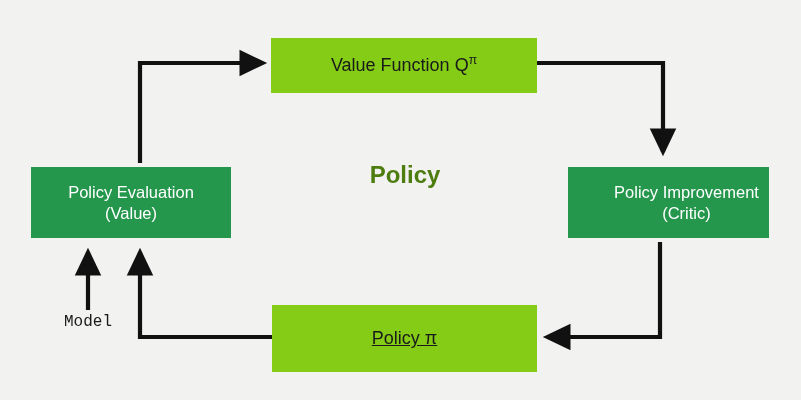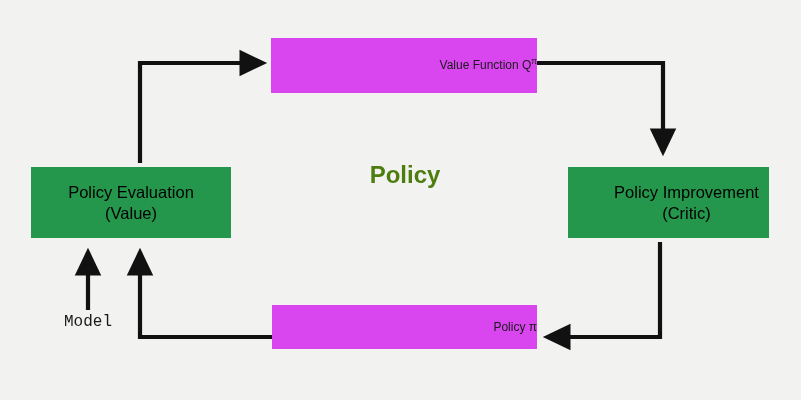--- a/index.html
+++ b/index.html
@@ -19,40 +19,40 @@
     position: absolute;
     box-sizing: border-box;
     display: flex;
     align-items: center;
     justify-content: center;
     text-align: center;
     line-height: 1.25;
   }
   .node-dark {
     background: #24974c;
-    color: #000000;
+    color: #ffffff;
     font-size: 16.5px;
   }
   .node-light {
-    background: #d946ef;
+    background: #84cc16;
     color: #1a1a1a;
-    font-size: 12px;
-    justify-content: flex-end;
+    font-size: 18px;
   }
   #node-value-function {
     left: 271px;
     top: 38px;
     width: 266px;
     height: 55px;
   }
   #node-policy {
     left: 272px;
     top: 305px;
     width: 265px;
-    height: 44px;
+    height: 67px;
+    text-decoration: underline;
   }
   #node-policy-evaluation {
     left: 31px;
     top: 167px;
     width: 200px;
     height: 71px;
   }
   #node-policy-improvement {
     left: 568px;
     top: 167px;

